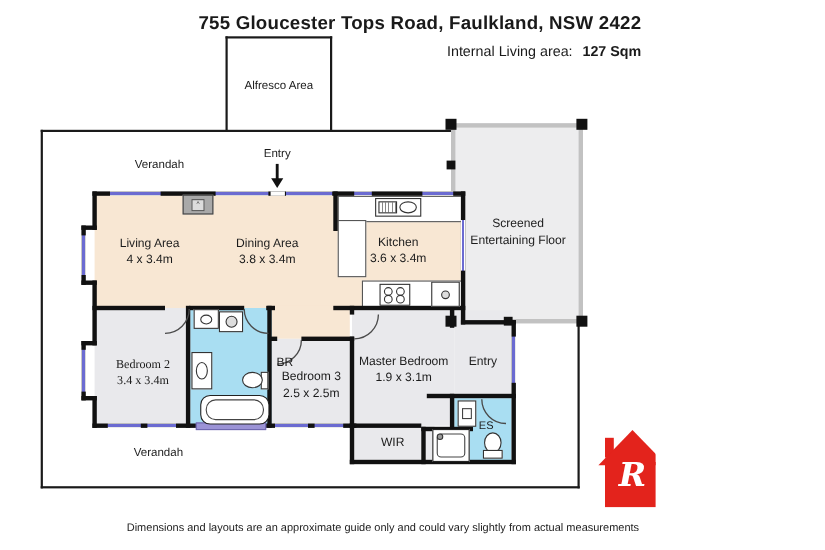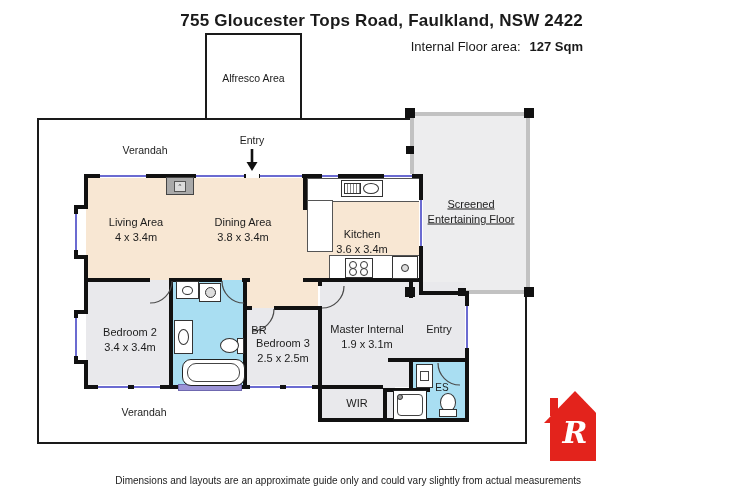--- a/index.html
+++ b/index.html
@@ -45,21 +45,21 @@
   .houseR{position:absolute;left:14px;top:32px;width:36px;text-align:center;color:#fff;
           font-family:"DejaVu Serif",serif;font-style:italic;font-size:30px;font-weight:bold;z-index:2;}
 </style>
 </head>
 <body>
 
 <div id="canvas">
 
   <div id="title">755 Gloucester Tops Road, Faulkland, NSW 2422</div>
   <div id="floorarea">
-    <span>Internal Floor area:</span><b>127 Sqm</b>
+    <span>Internal Living area:</span><b>127 Sqm</b>
   </div>
 
   <svg class="abs" style="left:650px;top:66px;z-index:60;" width="86" height="92">
     <g font-family="DejaVu Serif, serif" font-size="12" fill="#1a1a1a" text-anchor="middle">
       <text x="42" y="18">N</text>
       <text x="42" y="86">S</text>
       <text x="13" y="52">W</text>
       <text x="72" y="52">E</text>
     </g>
     <circle cx="42" cy="47" r="11" fill="#fff" stroke="#222" stroke-width="1.4"></circle>
@@ -82,21 +82,21 @@
     <span class="sm" style="font-size:10.5px;">Alfresco Area</span>
   </div>
 
   <div class="screened"></div>
   <div class="post" style="left:405px;top:108px;"></div>
   <div class="post" style="left:524px;top:108px;"></div>
   <div class="post" style="left:405px;top:287px;"></div>
   <div class="post" style="left:524px;top:287px;"></div>
   <div class="post" style="left:406px;top:146px;width:8px;height:8px;"></div>
   <div class="post" style="left:458px;top:288px;width:8px;height:8px;"></div>
-  <div class="label" style="left:471px;top:211px;text-decoration:underline;">
+  <div class="label" style="left:471px;top:211px;">
     <div>Screened</div>
     <div>Entertaining Floor</div>
   </div>
 
   <div class="room peach" style="left:86px;top:176px;width:333px;height:104px;"></div>
   <div class="room peach" style="left:247px;top:278px;width:71px;height:30px;"></div>
   <div class="room gray" style="left:86px;top:280px;width:87px;height:107px;"></div>
   <div class="room blue" style="left:173px;top:280px;width:74px;height:107px;"></div>
   <div class="room gray" style="left:247px;top:308px;width:73px;height:79px;"></div>
   <div class="room gray" style="left:320px;top:282px;width:93px;height:105px;"></div>
@@ -207,35 +207,35 @@
   <div class="label sm" style="left:144px;top:412px;">Verandah</div>
   <div class="label sm" style="left:252px;top:140px;">Entry</div>
   <div class="label" style="left:136px;top:229px;">
     <div>Living Area</div>
       <div>4 x 3.4m</div>
   </div>
   <div class="label" style="left:243px;top:229px;">
     <div>Dining Area</div>
       <div>3.8 x 3.4m</div>
   </div>
-  <div class="label" style="left:362px;top:228px;margin-top:13px;">
+  <div class="label" style="left:362px;top:228px;">
     <div>Kitchen</div>
       <div>3.6 x 3.4m</div>
   </div>
-  <div class="label" style="left:130px;top:339px;">
+  <div class="label" style="left:130px;top:339px;font-family:Liberation Serif, serif;">
     <div>Bedroom 2</div>
       <div>3.4 x 3.4m</div>
   </div>
   <div class="label" style="left:213px;top:330px;margin-left:46px;">BR</div>
   <div class="label" style="left:283px;top:350px;">
     <div>Bedroom 3</div>
       <div>2.5 x 2.5m</div>
   </div>
   <div class="label" style="left:367px;top:336px;">
-    <div>Master Internal</div>
+    <div>Master Bedroom</div>
       <div>1.9 x 3.1m</div>
   </div>
   <div class="label" style="left:439px;top:329px;">Entry</div>
   <div class="label" style="left:357px;top:403px;">WIR</div>
   <div class="label" style="left:442px;top:388px;font-size:10px;">ES</div>
 
   <svg class="overlay" width="750" height="500">
     <g fill="none" stroke="#4a4a4a" stroke-width="1.2">
       <path d="M172,281 A22,22 0 0 1 150,303"></path>
       <path d="M222,281 A22,22 0 0 0 244,303"></path>

